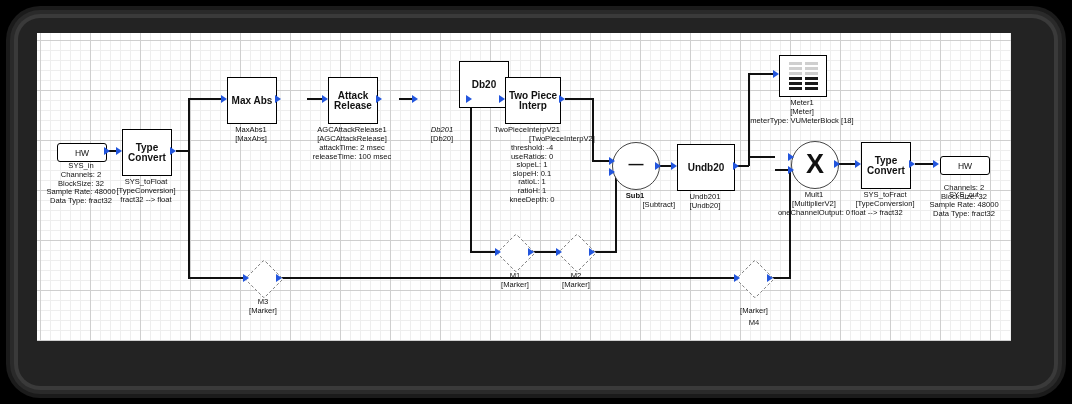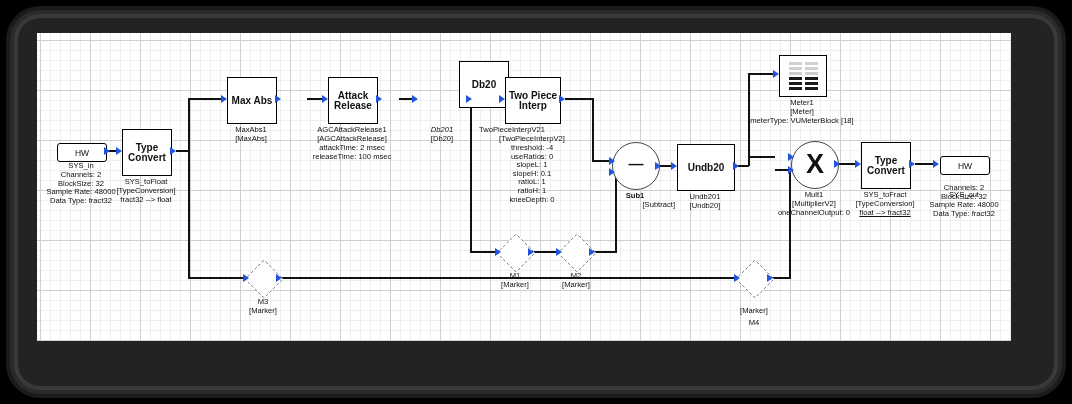--- a/index.html
+++ b/index.html
@@ -175,22 +175,22 @@
 
     <div class="node">
       <div class="box" style="left:468px;top:44px;width:54px;height:45px;">
         <div>
           <div>Two Piece</div>
           <div>Interp</div>
         </div>
       </div>
       <div class="port" style="left:462px;top:62px;"></div>
       <div class="port" style="left:522px;top:62px;"></div>
-      <div class="lbl" style="left:415px;top:93px;width:120px;">TwoPieceInterpV21</div>
-      <div class="lbl" style="left:435px;top:102px;width:120px;">[TwoPieceInterpV2]</div>
+      <div class="lbl" style="left:430px;top:93px;width:120px;">TwoPieceInterpV21</div>
+      <div class="lbl" style="left:435px;top:102px;width:120px;padding-left:30px;">[TwoPieceInterpV2]</div>
       <div class="lbl" style="left:435px;top:111px;width:120px;">threshold: -4
 useRatios: 0
 slopeL: 1
 slopeH: 0.1
 ratioL: 1
 ratioH: 1
 kneeDepth: 0</div>
     </div>
 
     <div class="node">
@@ -259,21 +259,21 @@
       <div class="box" style="left:824px;top:109px;width:48px;height:45px;">
         <div>
           <div>Type</div>
           <div>Convert</div>
         </div>
       </div>
       <div class="port" style="left:818px;top:127px;"></div>
       <div class="port" style="left:872px;top:127px;"></div>
       <div class="lbl" style="left:798px;top:158px;width:100px;">SYS_toFract</div>
       <div class="lbl" style="left:798px;top:167px;width:100px;">[TypeConversion]</div>
-      <div class="lbl" style="left:798px;top:176px;width:100px;text-decoration:underline;">float --&gt; fract32</div>
+      <div class="lbl" style="left:798px;top:176px;width:84px;">float --&gt; fract32</div>
     </div>
 
     <div class="node">
       <div class="hw" style="left:903px;top:123px;width:48px;height:17px;">
         <span>HW</span>
       </div>
       <div class="port" style="left:896px;top:127px;"></div>
       <div class="lbl" style="left:865px;top:158px;width:124px;">SYS_out</div>
       <div class="lbl" style="left:865px;top:151px;width:124px;">Channels: 2
 BlockSize: 32

